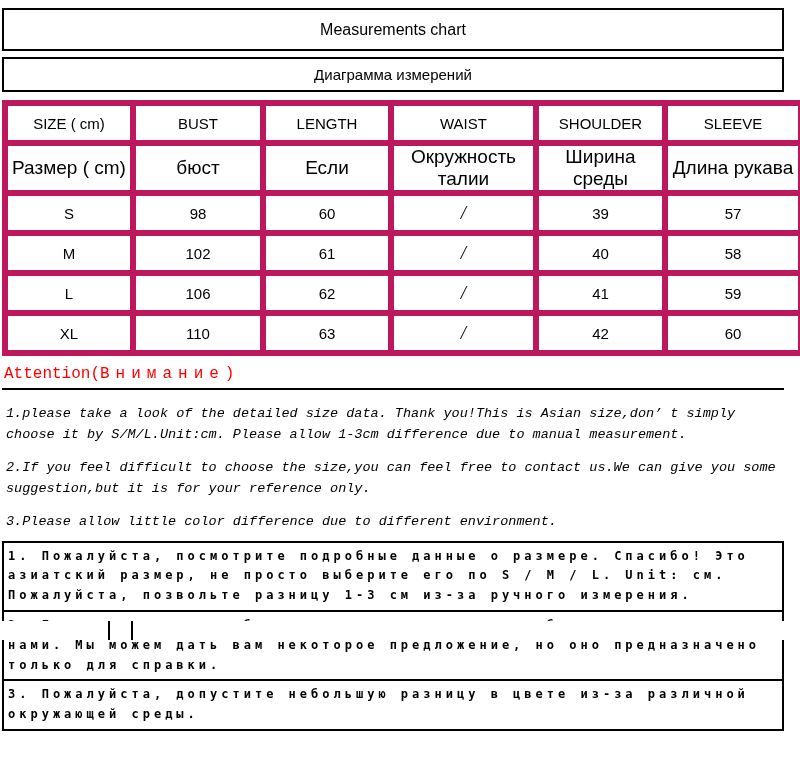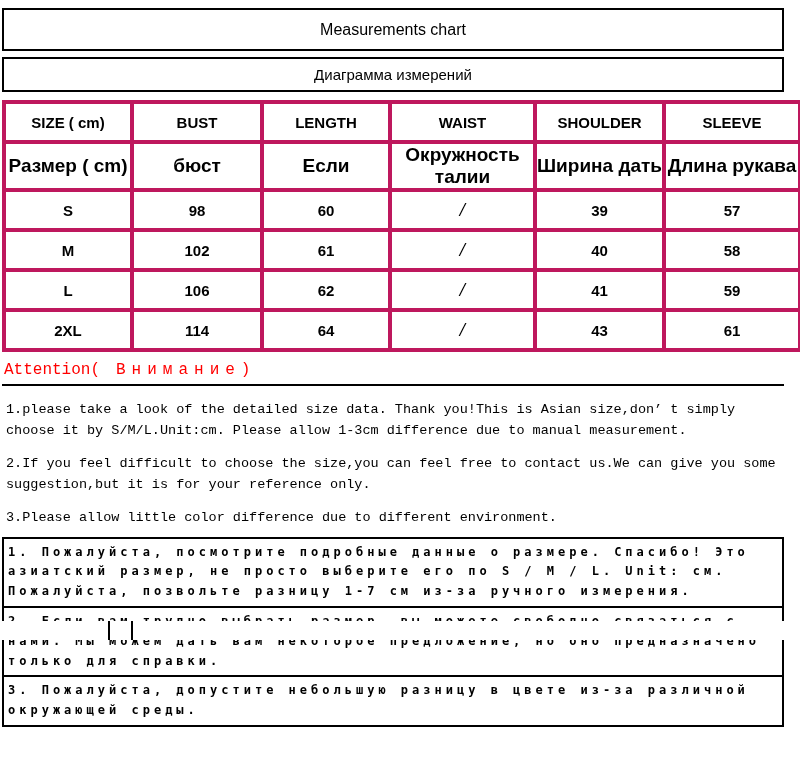--- a/index.html
+++ b/index.html
@@ -15,45 +15,46 @@
   .title-box {
     border: 2px solid #000;
     height: 43px;
     display: flex; align-items: center; justify-content: center;
     font-size: 16px;
   }
   .title-box.ru { height: 35px; margin-top: 6px; font-size: 15px; align-items: center; }
 
   .size-table { width: 100%; border-collapse: collapse; margin-top: 8px; table-layout: fixed; }
   .size-table th, .size-table td {
-    border: 4px solid #be185d;
+    border: 6px solid #be185d;
     height: 40px;
     text-align: center; vertical-align: middle;
-    font-size: 15px; font-weight: bold;
+    font-size: 15px; font-weight: normal;
     overflow: hidden;
   }
   .size-table .ru-header { font-size: 19px; }
   td.slash { font-family: "Liberation Serif", serif; font-size: 19px; font-style: italic; }
 
   .attention {
     margin: 9px 0 5px 2px;
     font-family: "Liberation Mono", "DejaVu Sans Mono", monospace;
     font-size: 16px;
     color: #ff0000;
     white-space: nowrap;
   }
-  .attention .spaced { letter-spacing: 6px; margin-left: 16px; }
+  .attention .spaced { letter-spacing: 6px; }
 
   .divider { border-top: 2px solid #000; width: 100%; }
 
   .notes-en {
     padding: 14px 4px 8px 4px;
     font-family: "Liberation Mono", "DejaVu Sans Mono", monospace;
     font-size: 13.5px;
     line-height: 1.55;
+    font-style: italic;
   }
   .notes-en p { margin-bottom: 12px; }
   .notes-en p:last-child { margin-bottom: 0; }
 
   .ru-box {
     border: 2px solid #000;
     padding: 4px 4px;
     font-family: "DejaVu Sans Mono", "Liberation Mono", monospace;
     font-weight: bold;
     font-size: 12px;
@@ -96,21 +97,21 @@
         <th>LENGTH</th>
         <th>WAIST</th>
         <th>SHOULDER</th>
         <th>SLEEVE</th>
       </tr>
       <tr>
         <th class="ru-header">Размер ( cm)</th>
         <th class="ru-header">бюст</th>
         <th class="ru-header">Если</th>
         <th class="ru-header">Окружность талии</th>
-        <th class="ru-header">Ширина дать</th>
+        <th class="ru-header">Ширина среды</th>
         <th class="ru-header">Длина рукава</th>
       </tr>
       <tr>
         <td>S</td>
         <td>98</td>
         <td>60</td>
         <td class="slash">/</td>
         <td>39</td>
         <td>57</td>
       </tr>
@@ -124,42 +125,42 @@
       </tr>
       <tr>
         <td>L</td>
         <td>106</td>
         <td>62</td>
         <td class="slash">/</td>
         <td>41</td>
         <td>59</td>
       </tr>
       <tr>
-        <td>2XL</td>
-        <td>114</td>
-        <td>64</td>
+        <td>XL</td>
+        <td>110</td>
+        <td>63</td>
         <td class="slash">/</td>
-        <td>43</td>
-        <td>61</td>
+        <td>42</td>
+        <td>60</td>
       </tr>
     </tbody>
   </table>
 
   <div class="attention"><span>Attention(</span><span class="spaced">Внимание</span><span>)</span></div>
 
   <div class="divider"></div>
 
   <div class="notes-en">
     <p>1.please take a look of the detailed size data. Thank you!This is Asian size,don’ t simply choose it by S/M/L.Unit:cm. Please allow 1-3cm difference due to manual measurement.</p>
     <p>2.If you feel difficult to choose the size,you can feel free to contact us.We can give you some suggestion,but it is for your reference only.</p>
     <p>3.Please allow little color difference due to different environment.</p>
   </div>
 
   <div>
-    <div class="ru-box">1. Пожалуйста, посмотрите подробные данные о размере. Спасибо! Это азиатский размер, не просто выберите его по S / M / L. Unit: см. Пожалуйста, позвольте разницу 1-7 см из-за ручного измерения.</div>
+    <div class="ru-box">1. Пожалуйста, посмотрите подробные данные о размере. Спасибо! Это азиатский размер, не просто выберите его по S / M / L. Unit: см. Пожалуйста, позвольте разницу 1-3 см из-за ручного измерения.</div>
     <div class="ru-box">2. Если вам трудно выбрать размер, вы можете свободно связаться с нами. Мы можем дать вам некоторое предложение, но оно предназначено только для справки.</div>
     <div class="ru-box">3. Пожалуйста, допустите небольшую разницу в цвете из-за различной окружающей среды.</div>
   </div>
 
   <div class="partial">
     <span class="vline v1"></span>
     <span class="vline v2"></span>
   </div>
 
 </div>

